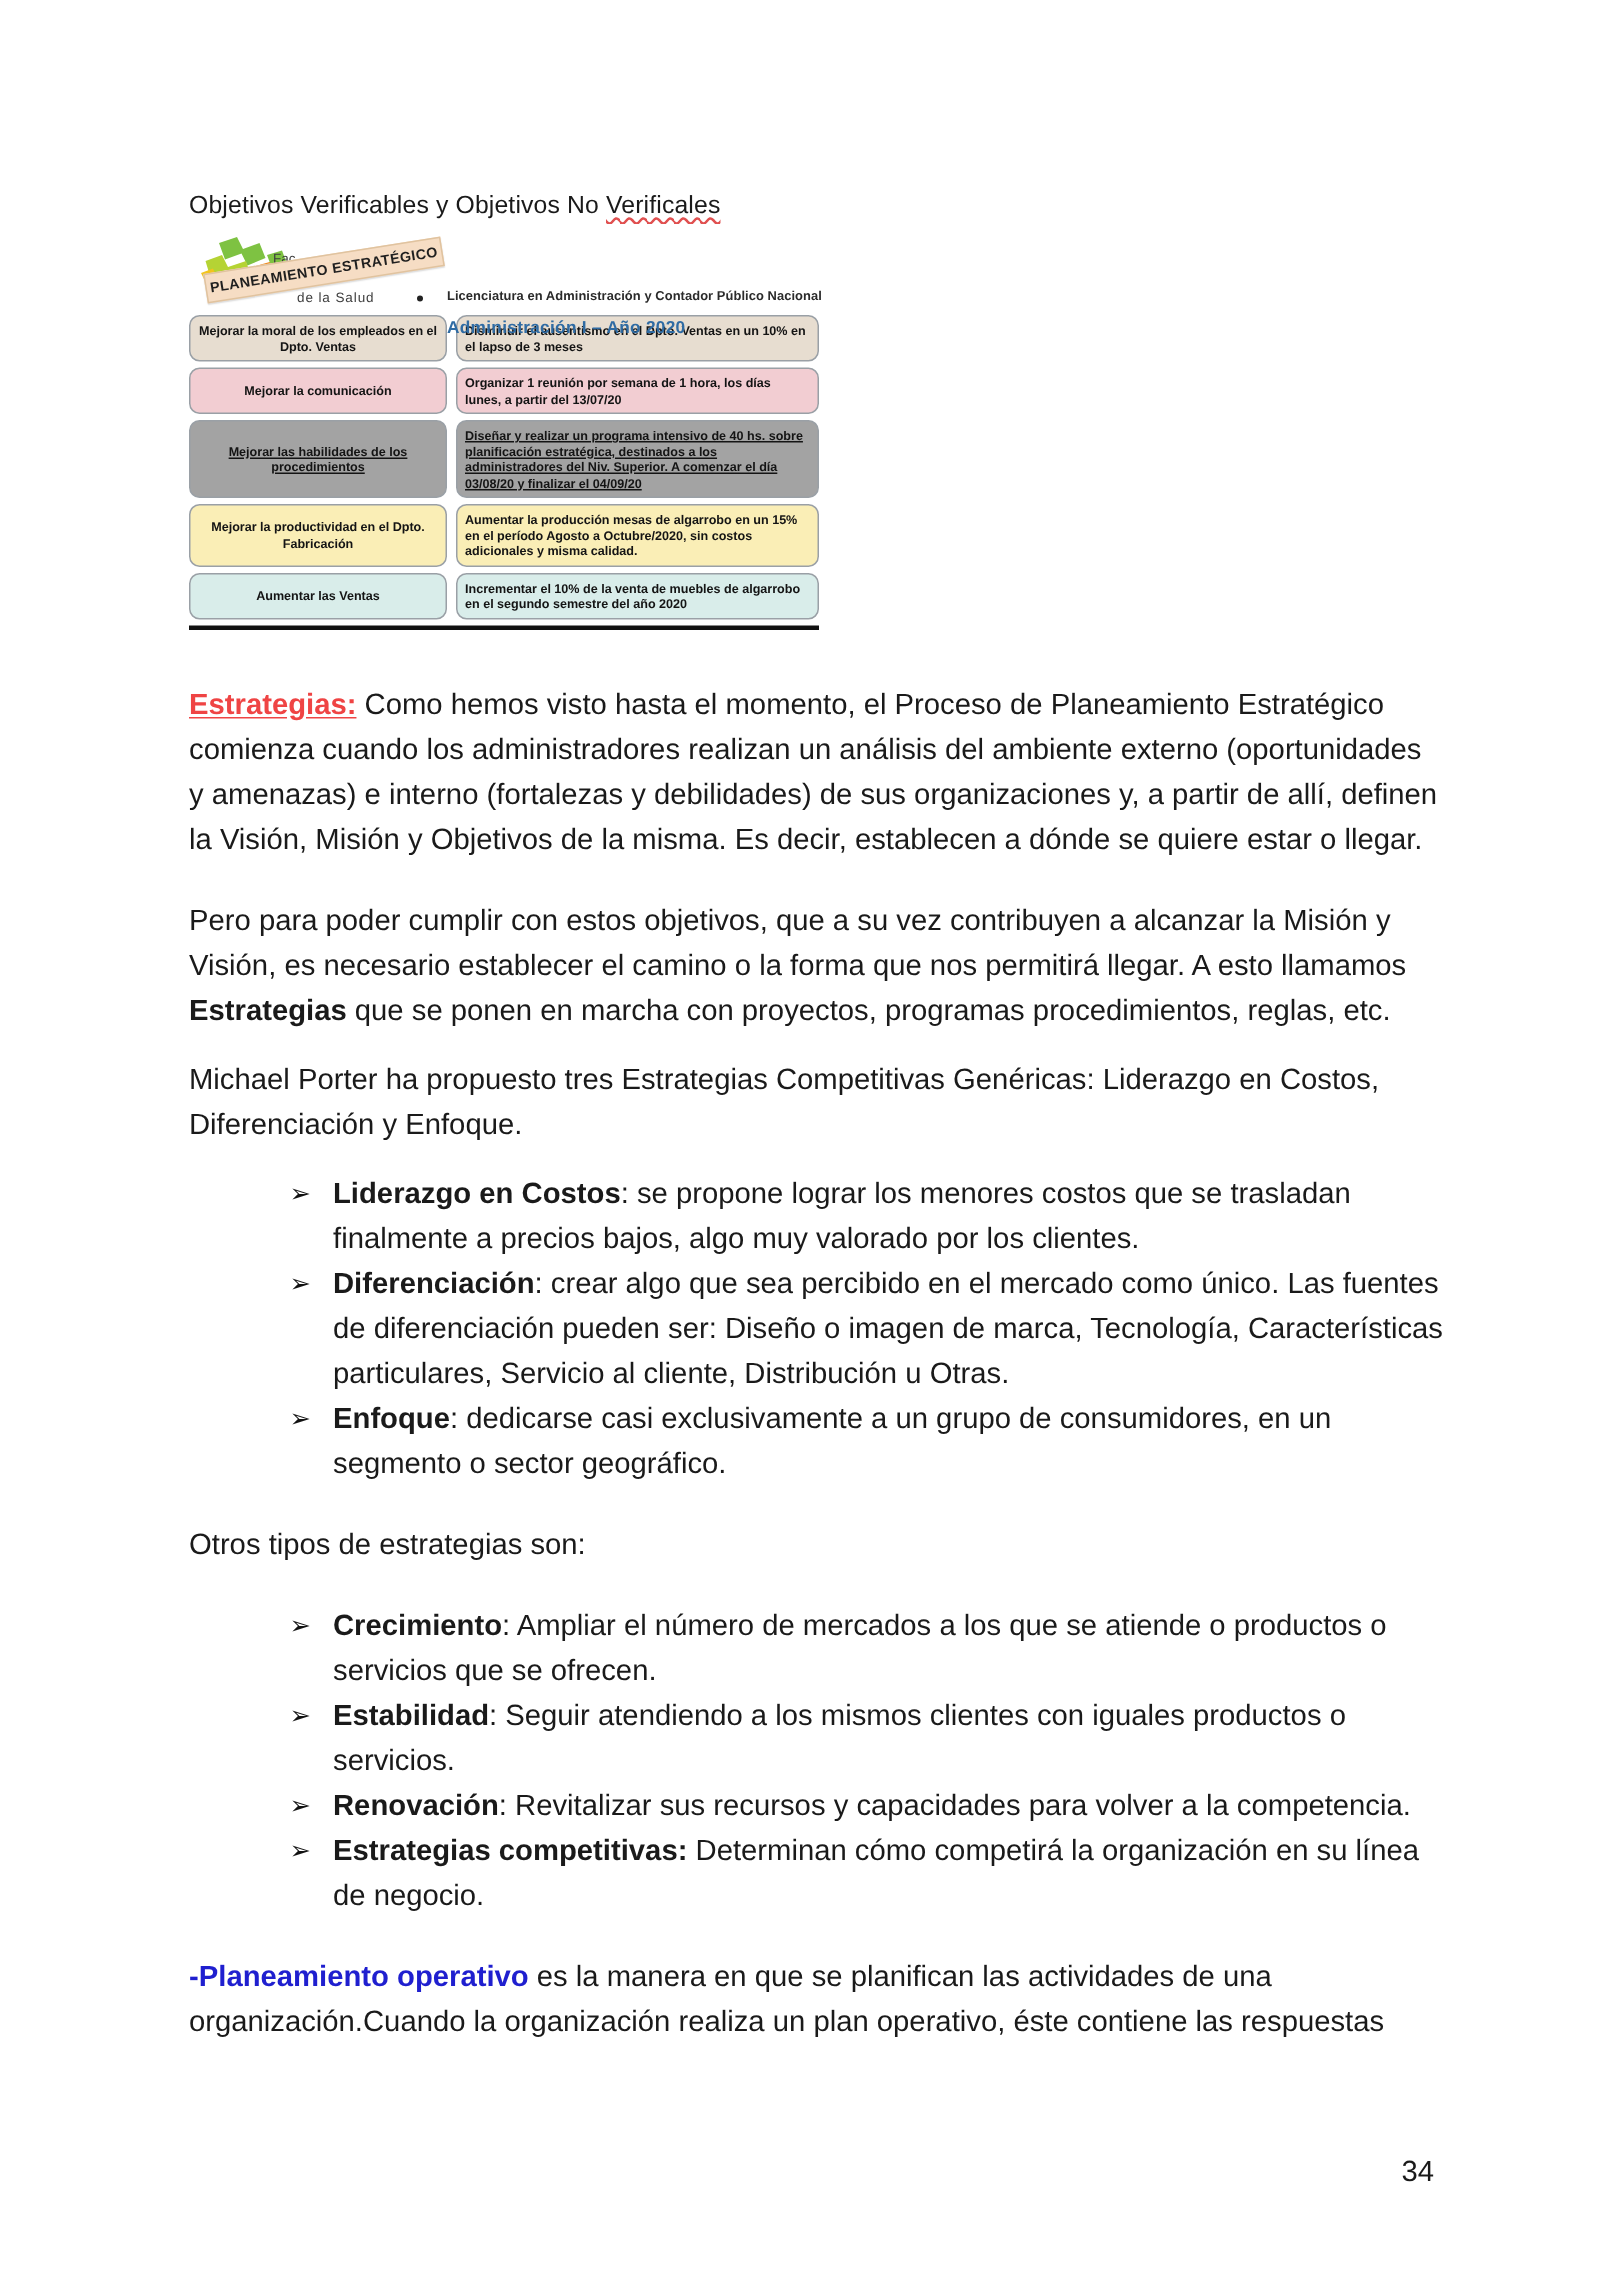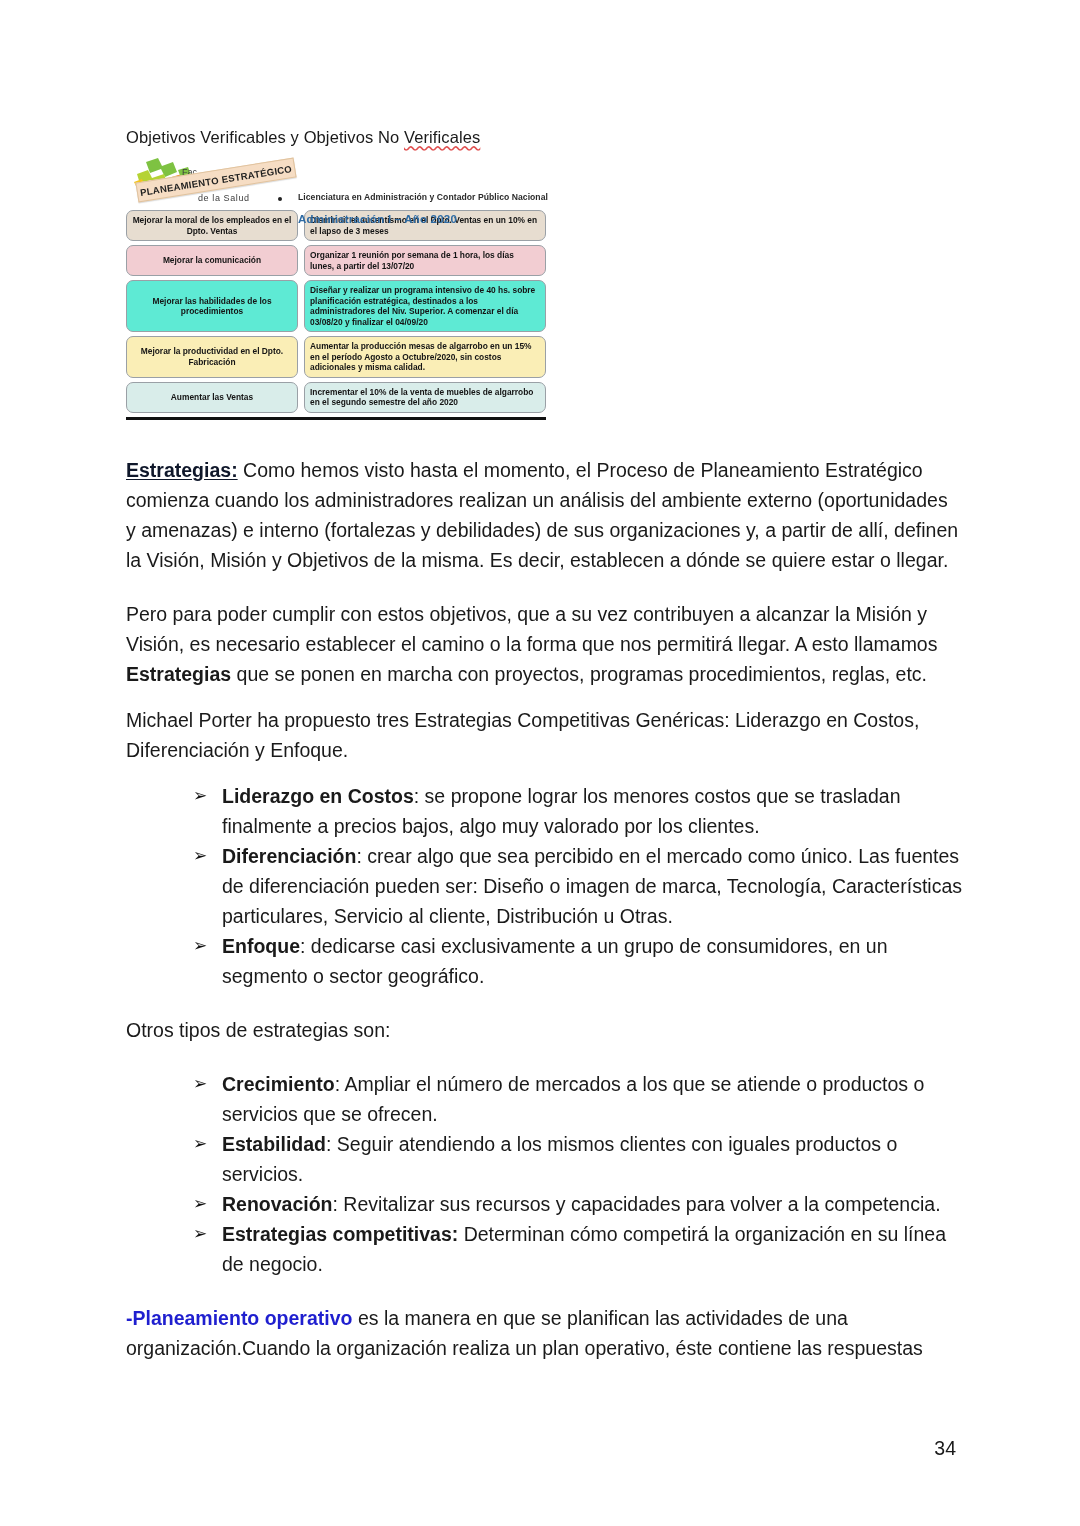--- a/index.html
+++ b/index.html
@@ -148,21 +148,21 @@
     align-items: center;
     justify-content: center;
     text-align: center;
     min-height: 20px;
   }
   .cell.left-al { text-align: left; justify-content: flex-start; }
   .hdr { font-size: 9.4px; line-height: 12px; min-height: 30px; letter-spacing: .2px; }
 
   .c-beige  { background: #e7ddd0; }
   .c-pink   { background: #f2cdd2; }
-  .c-blue   { background: #5eead4; }
+  .c-blue   { background: #a3a3a3; text-decoration: underline; }
   .c-yellow { background: #faeeb6; }
   .c-cyan   { background: #d9edea; }
 
   .rule {
     width: 420px;
     height: 3px;
     background: #111;
     margin-top: 3px;
   }
 
@@ -172,21 +172,21 @@
     line-height: 30px;
     color: #1a1a1a;
     margin: 0;
     text-align: left;
   }
   .gap-lg { height: 31px; }
   .gap-md { height: 24px; }
   .gap-sm { height: 16px; }
 
   .kw-blue-ul {
-    color: #0f172a;
+    color: #ef4444;
     font-weight: bold;
     text-decoration: underline;
     text-underline-offset: 2px;
   }
   .kw-blue {
     color: #1f1fcf;
     font-weight: bold;
   }
   b, .bold { font-weight: bold; }
 

